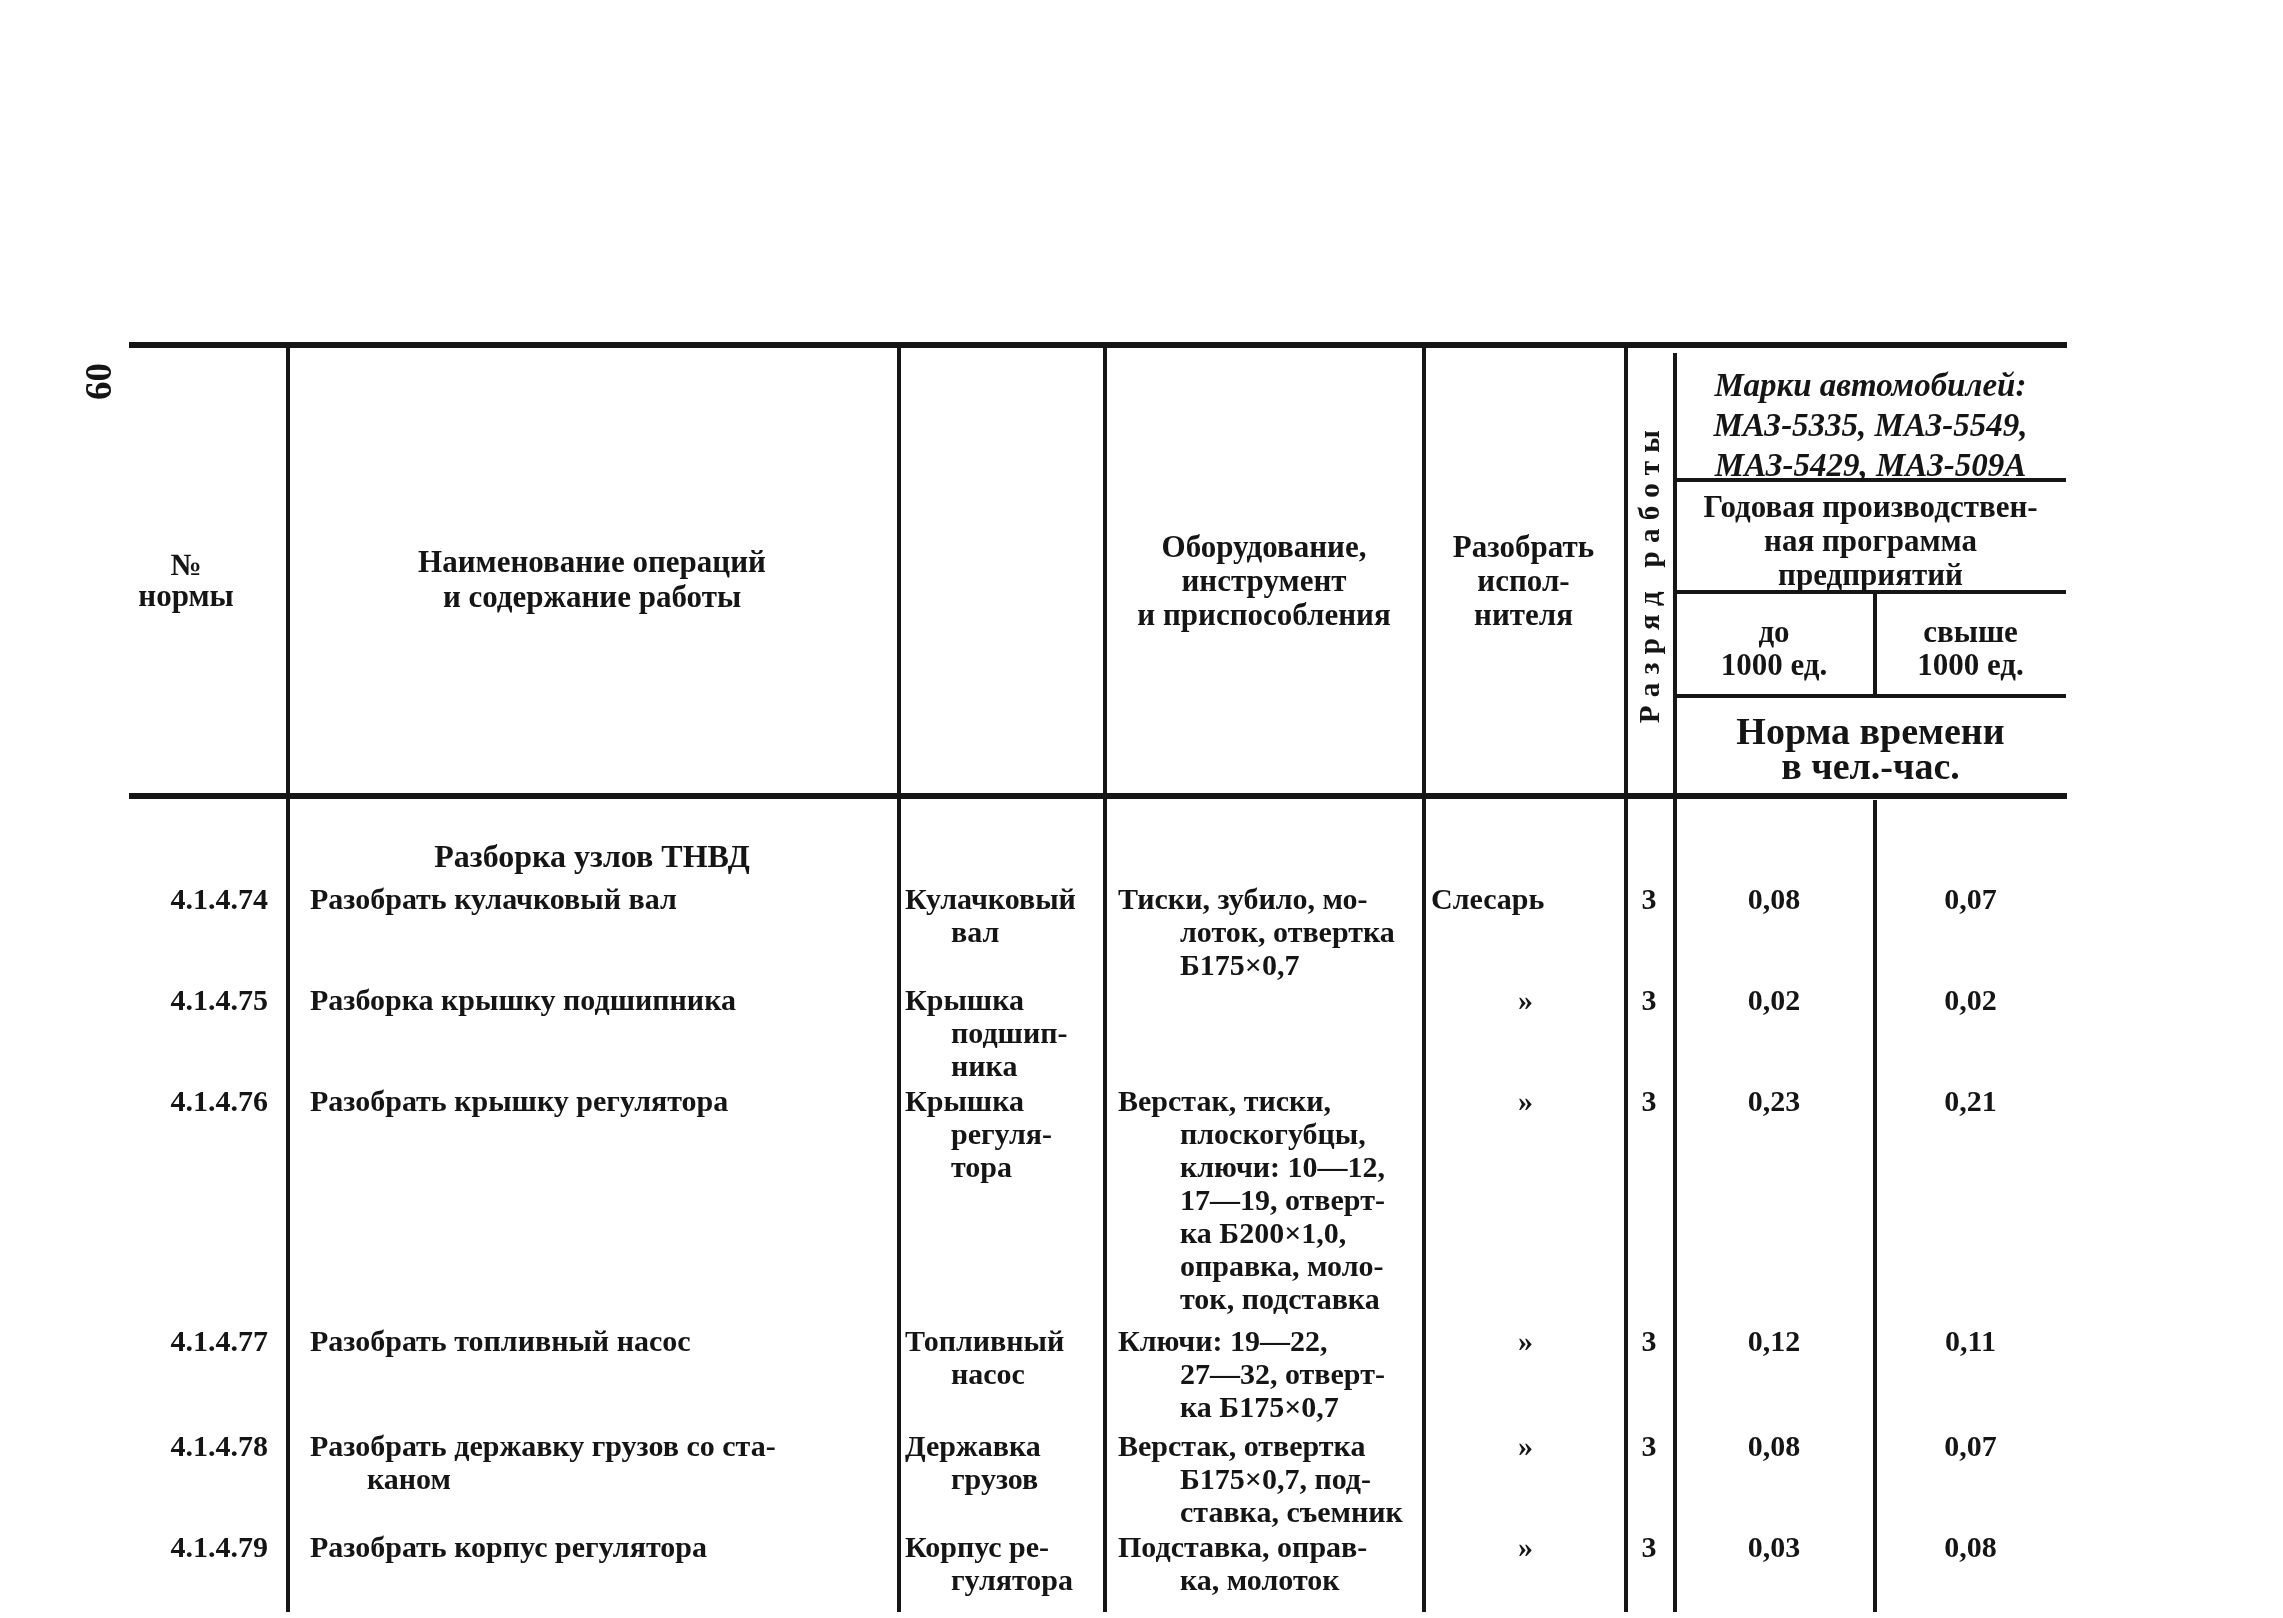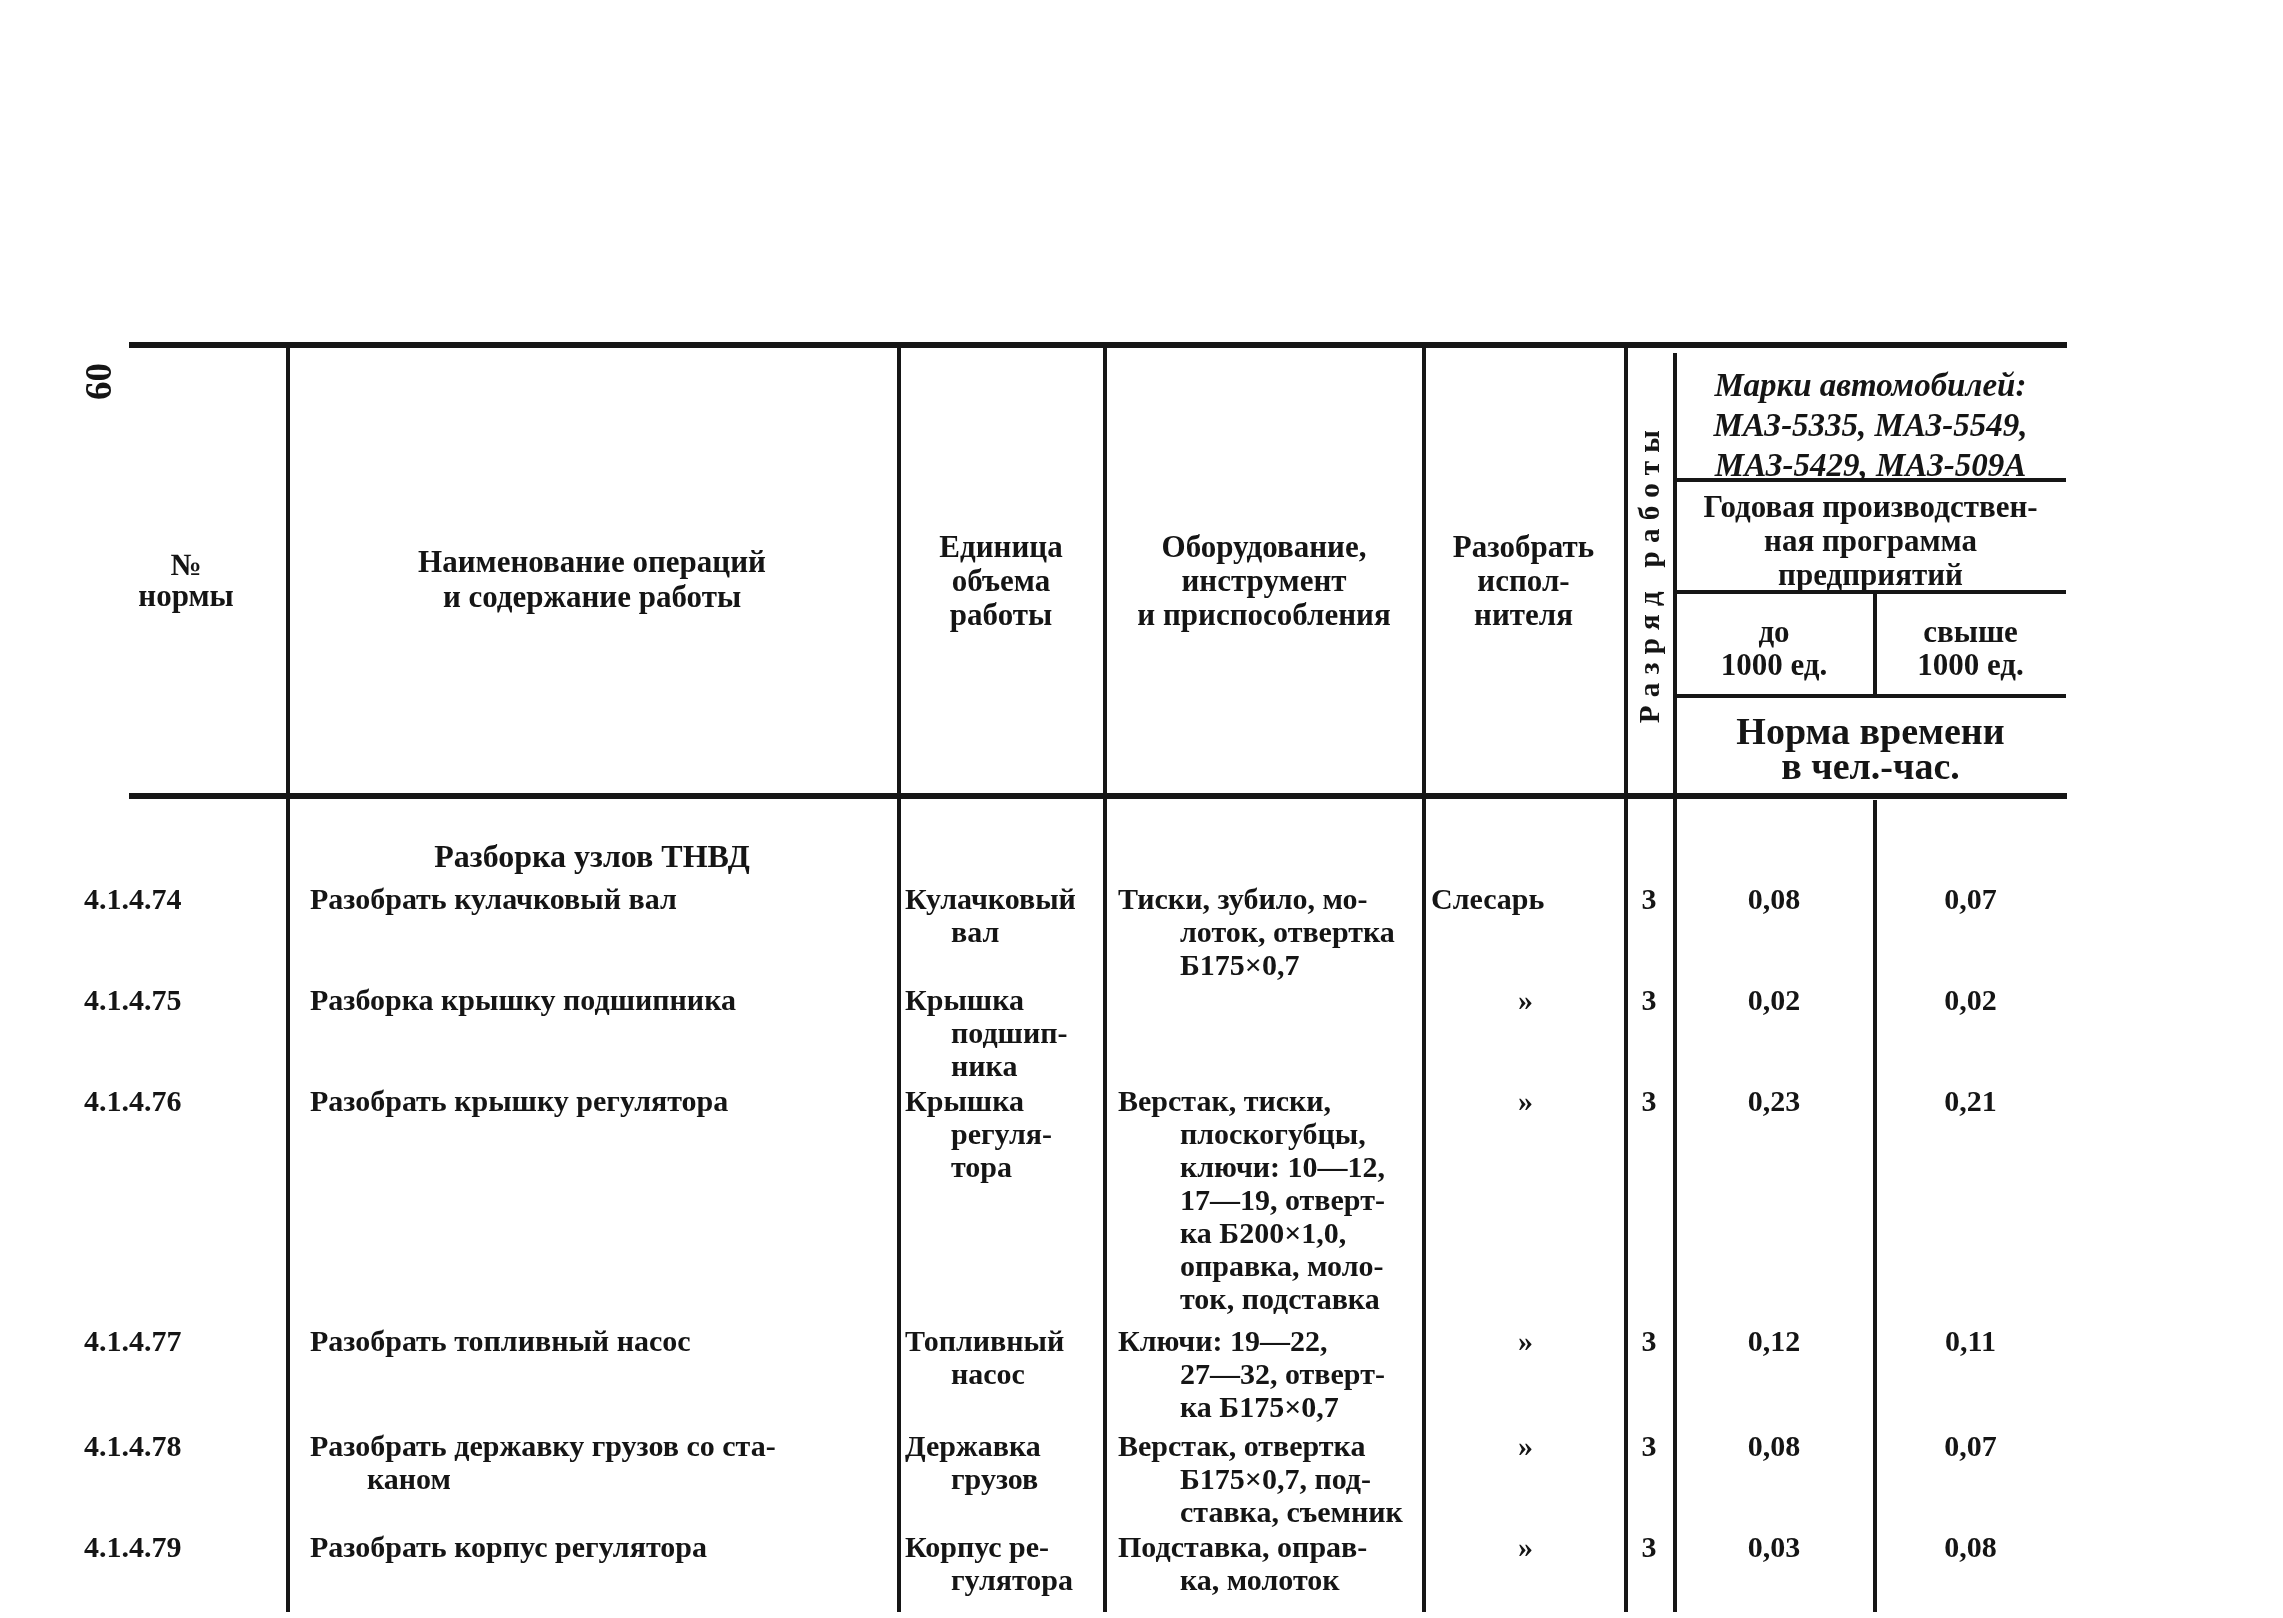--- a/index.html
+++ b/index.html
@@ -7,21 +7,21 @@
     position:relative;width:2284px;height:1618px;background:#ffffff;
     font-family:"Liberation Serif","DejaVu Serif",serif;
     font-weight:bold;color:#151515;overflow:hidden;
   }
   
   .hr,.vr{position:absolute;background:#161616;}
   
   .cell{position:absolute;white-space:pre-line;font-size:30px;line-height:33px;}
   .h{position:absolute;white-space:pre-line;text-align:center;}
   
-  .c-num  {left:84px;  width:198px; text-align:left;}
+  .c-num  {left:70px;  width:198px; text-align:right;}
   .c-op   {left:310px; width:588px; padding-left:57px; text-indent:-57px;}
   .c-unit {left:905px; width:195px; padding-left:46px; text-indent:-46px;}
   .c-equip{left:1118px;width:307px; padding-left:62px; text-indent:-62px;}
   .c-prof {left:1431px;width:189px;}
   .c-prof.ditto{text-align:center;padding-left:0;}
   .c-grade{left:1625px;width:48px;text-align:center;}
   .c-n1   {left:1675px;width:198px;text-align:center;}
   .c-n2   {left:1875px;width:191px;text-align:center;}
   
   .h-num      {left:87px;  top:549px; width:198px; font-size:31px; line-height:31px;}
@@ -65,23 +65,20 @@
   <div class="vr" style="left:1422px;top:347px;width:3.7px;height:1265px;"></div>
   <div class="vr" style="left:1624px;top:347px;width:3.7px;height:1265px;"></div>
   <div class="vr" style="left:1673px;top:353px;width:3.7px;height:1259px;"></div>
   <div class="vr" style="left:1873px;top:594px;width:3.7px;height:102px;"></div>
   <div class="vr" style="left:1873px;top:800px;width:3.7px;height:812px;"></div>
 
   <div class="h h-num">№
 нормы</div>
   <div class="h h-op">Наименование операций
 и содержание работы</div>
-  <div class="h h-unit">Единица
-объема
-работы</div>
   <div class="h h-equip">Оборудование,
 инструмент
 и приспособления</div>
   <div class="h h-prof">Разобрать
 испол-
 нителя</div>
   <div class="h h-grade">Разряд работы</div>
   <div class="h h-brands">Марки автомобилей:
 МАЗ-5335, МАЗ-5549,
 МАЗ-5429, МАЗ-509А</div>

